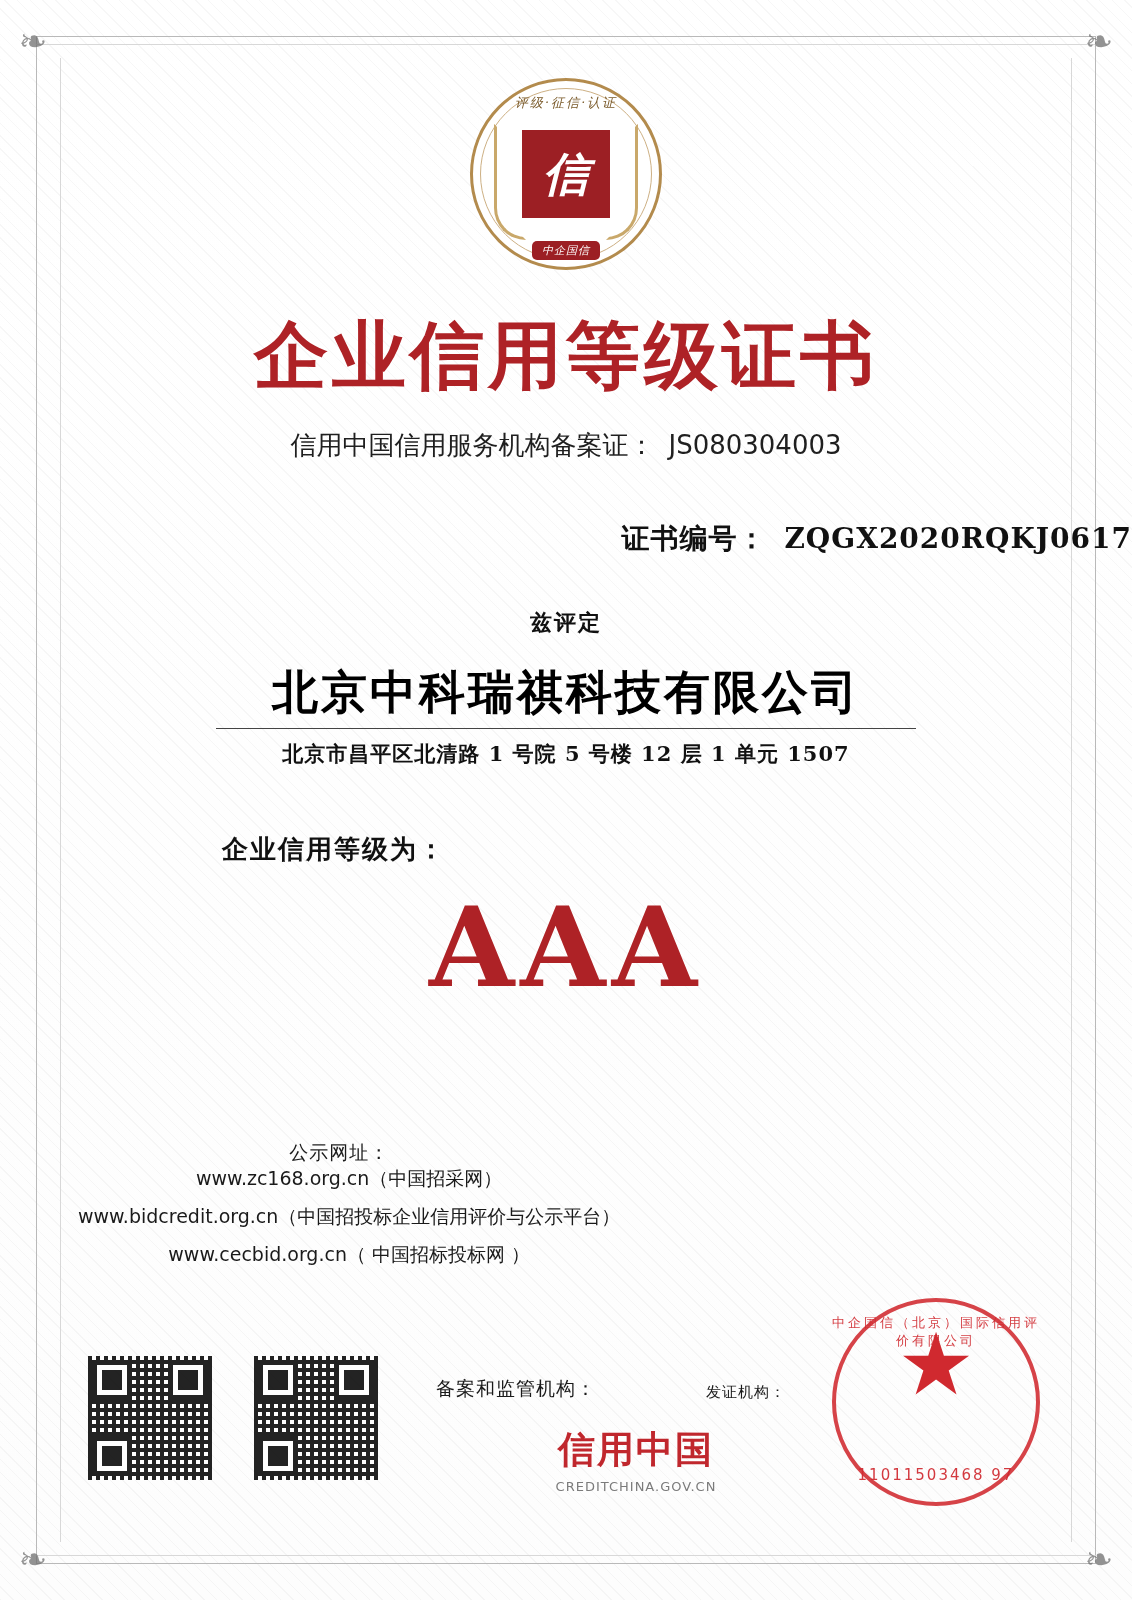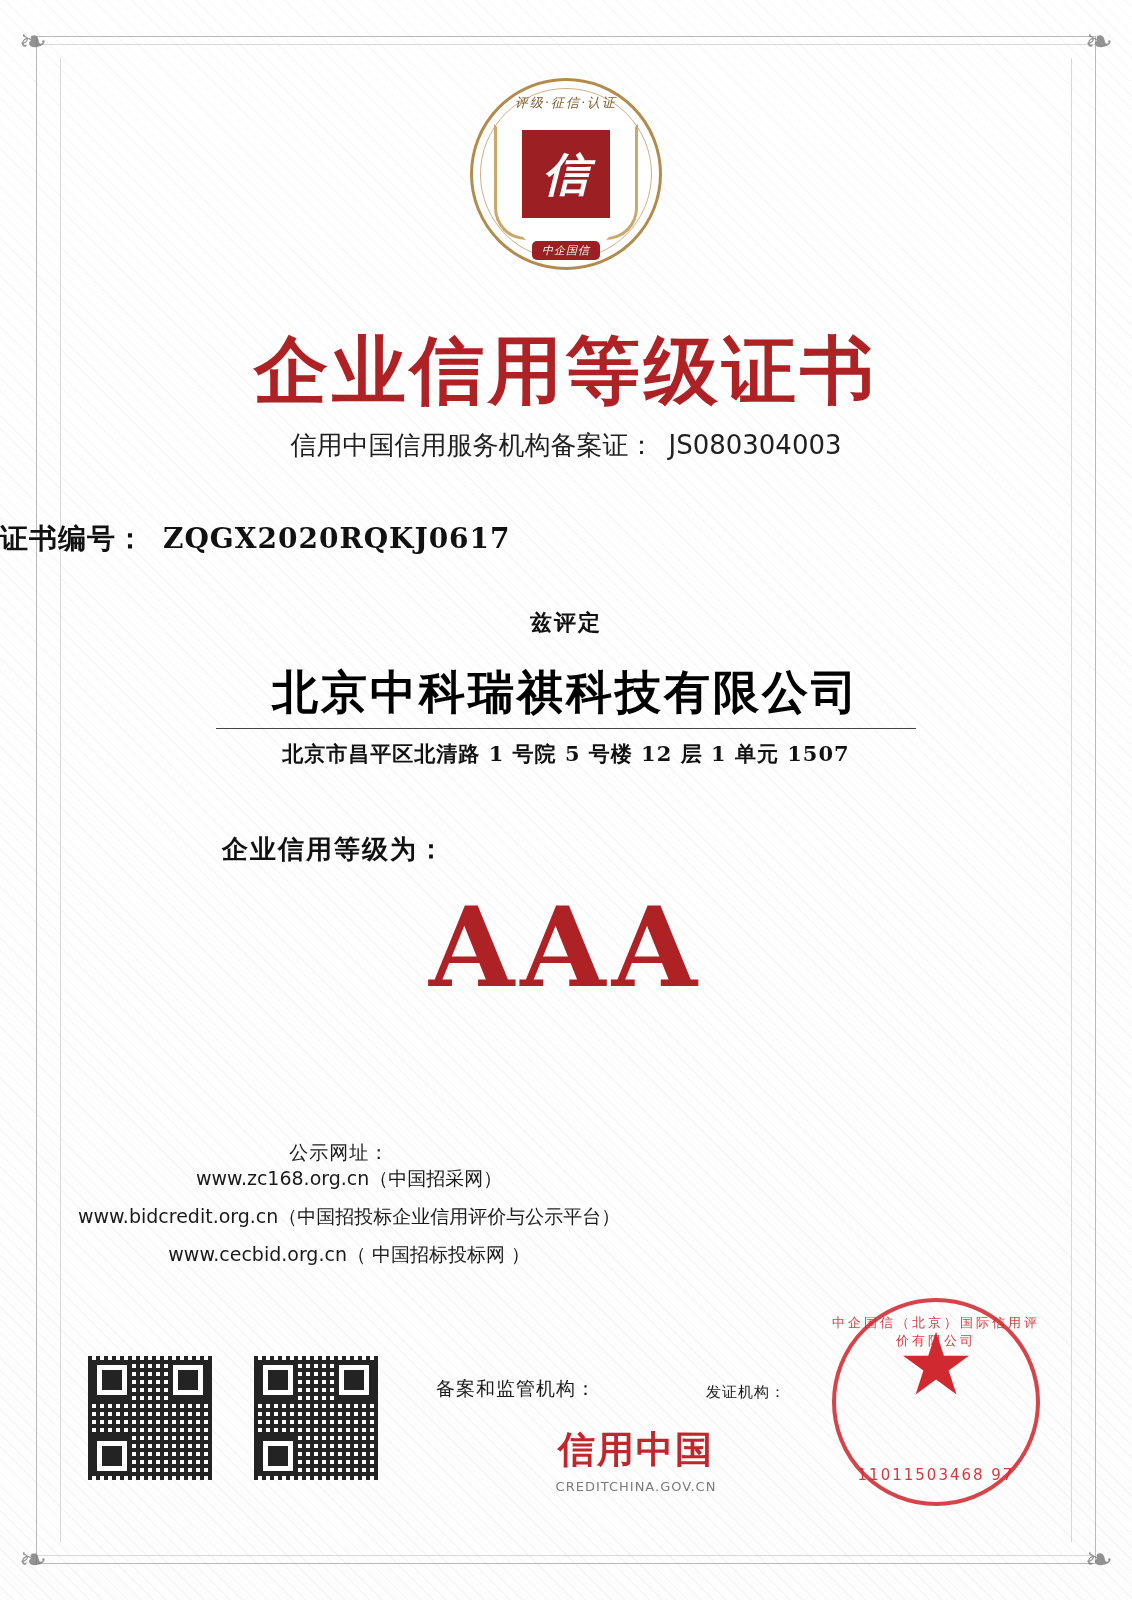--- a/index.html
+++ b/index.html
@@ -128,21 +128,21 @@
     border-right-color: transparent;
     border-radius: 0 0 0 60px;
   }
   .laurel.left { left: 24px; }
   .laurel.right { right: 24px; transform: scaleX(-1); }
 
   
   .title {
     position: absolute;
     left: 0; right: 0;
-    top: 322px;
+    top: 307px;
     text-align: center;
     color: #ae2226;
     font-family: "DejaVu Serif", serif;
     font-weight: bold;
     font-size: 74px;
     letter-spacing: 4px;
   }
   .subtitle {
     position: absolute;
     left: 0; right: 0;
@@ -153,21 +153,21 @@
     font-family: "DejaVu Sans", sans-serif;
   }
   .subtitle .code {
     font-family: "DejaVu Sans", sans-serif;
     margin-left: 14px;
   }
   .cert-no {
     position: absolute;
     left: 0; right: 0;
     top: 520px;
-    text-align: left;
+    text-align: right;
     color: #111;
     font-family: "DejaVu Serif", serif;
     font-weight: bold;
     font-size: 28px;
     letter-spacing: 1px;
   }
   .cert-no .label { margin-right: 18px; }
   .hereby {
     position: absolute;
     left: 0; right: 0;

